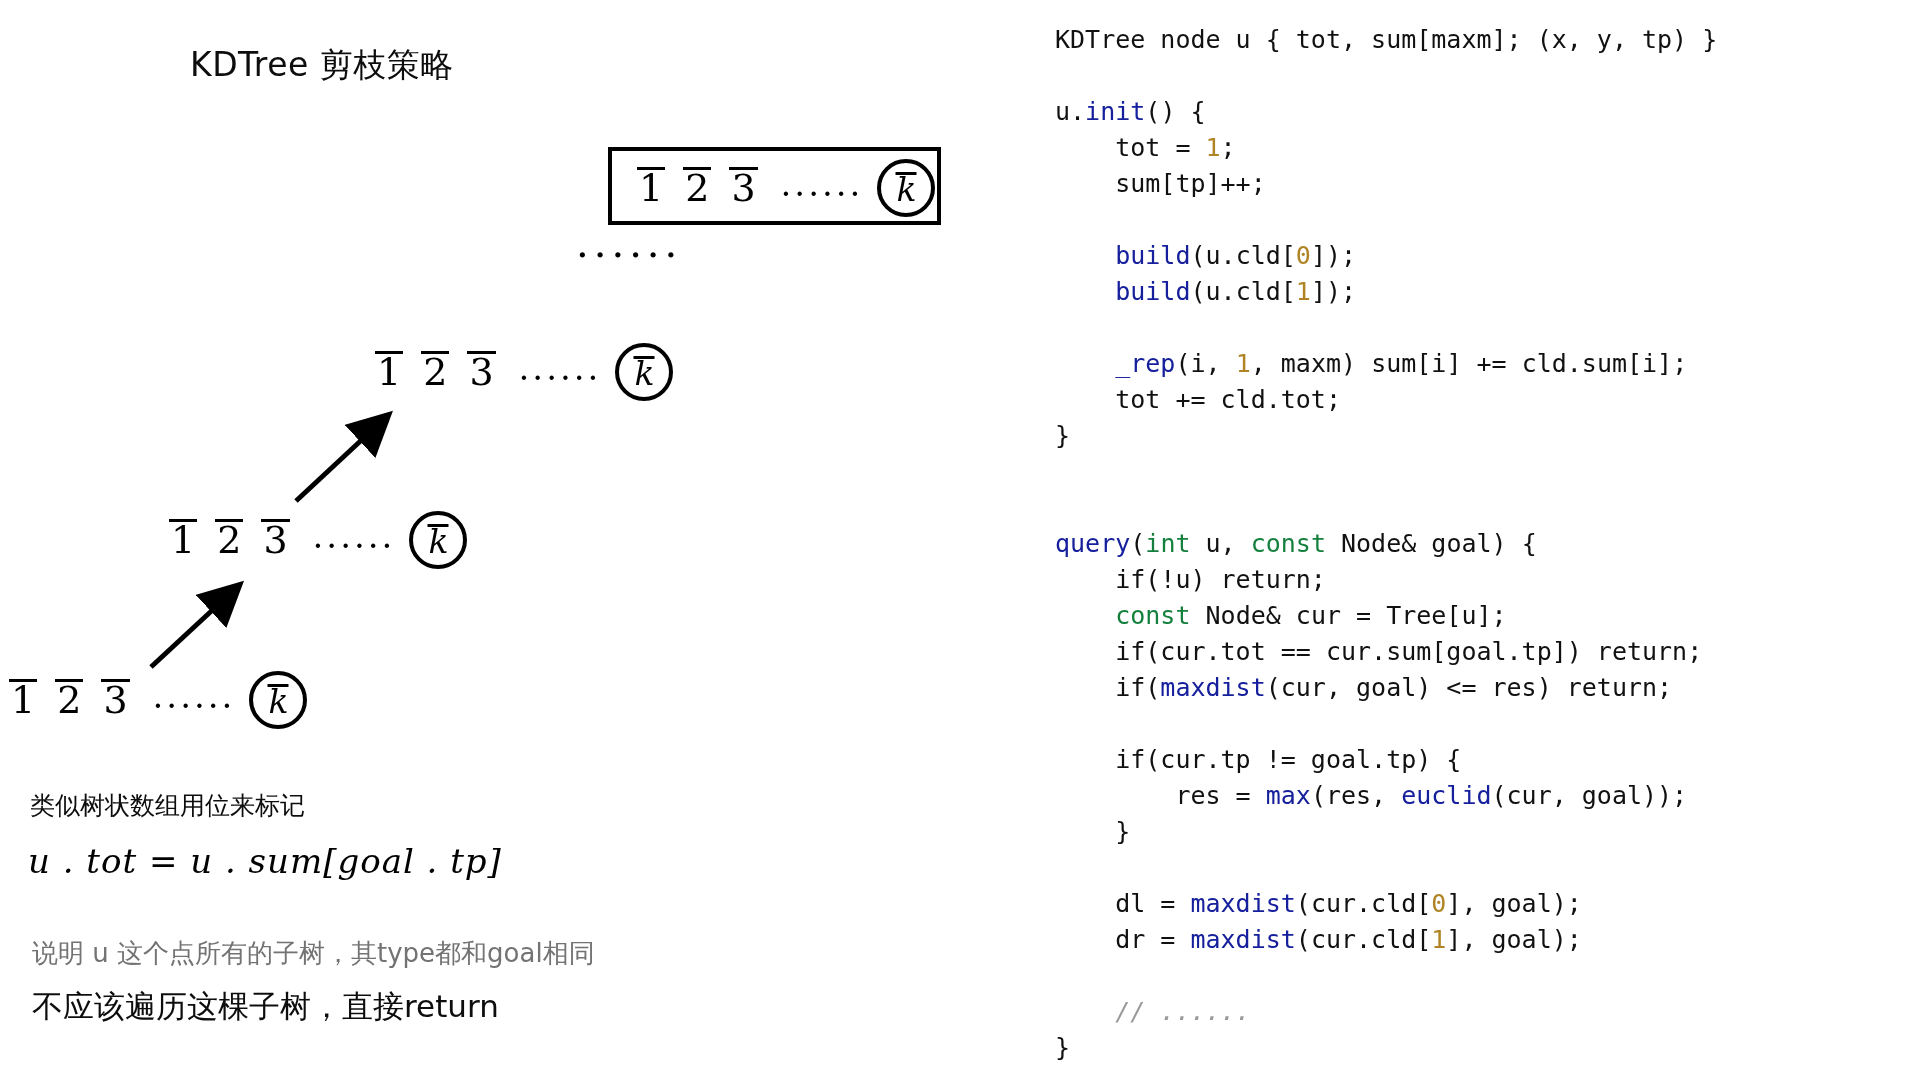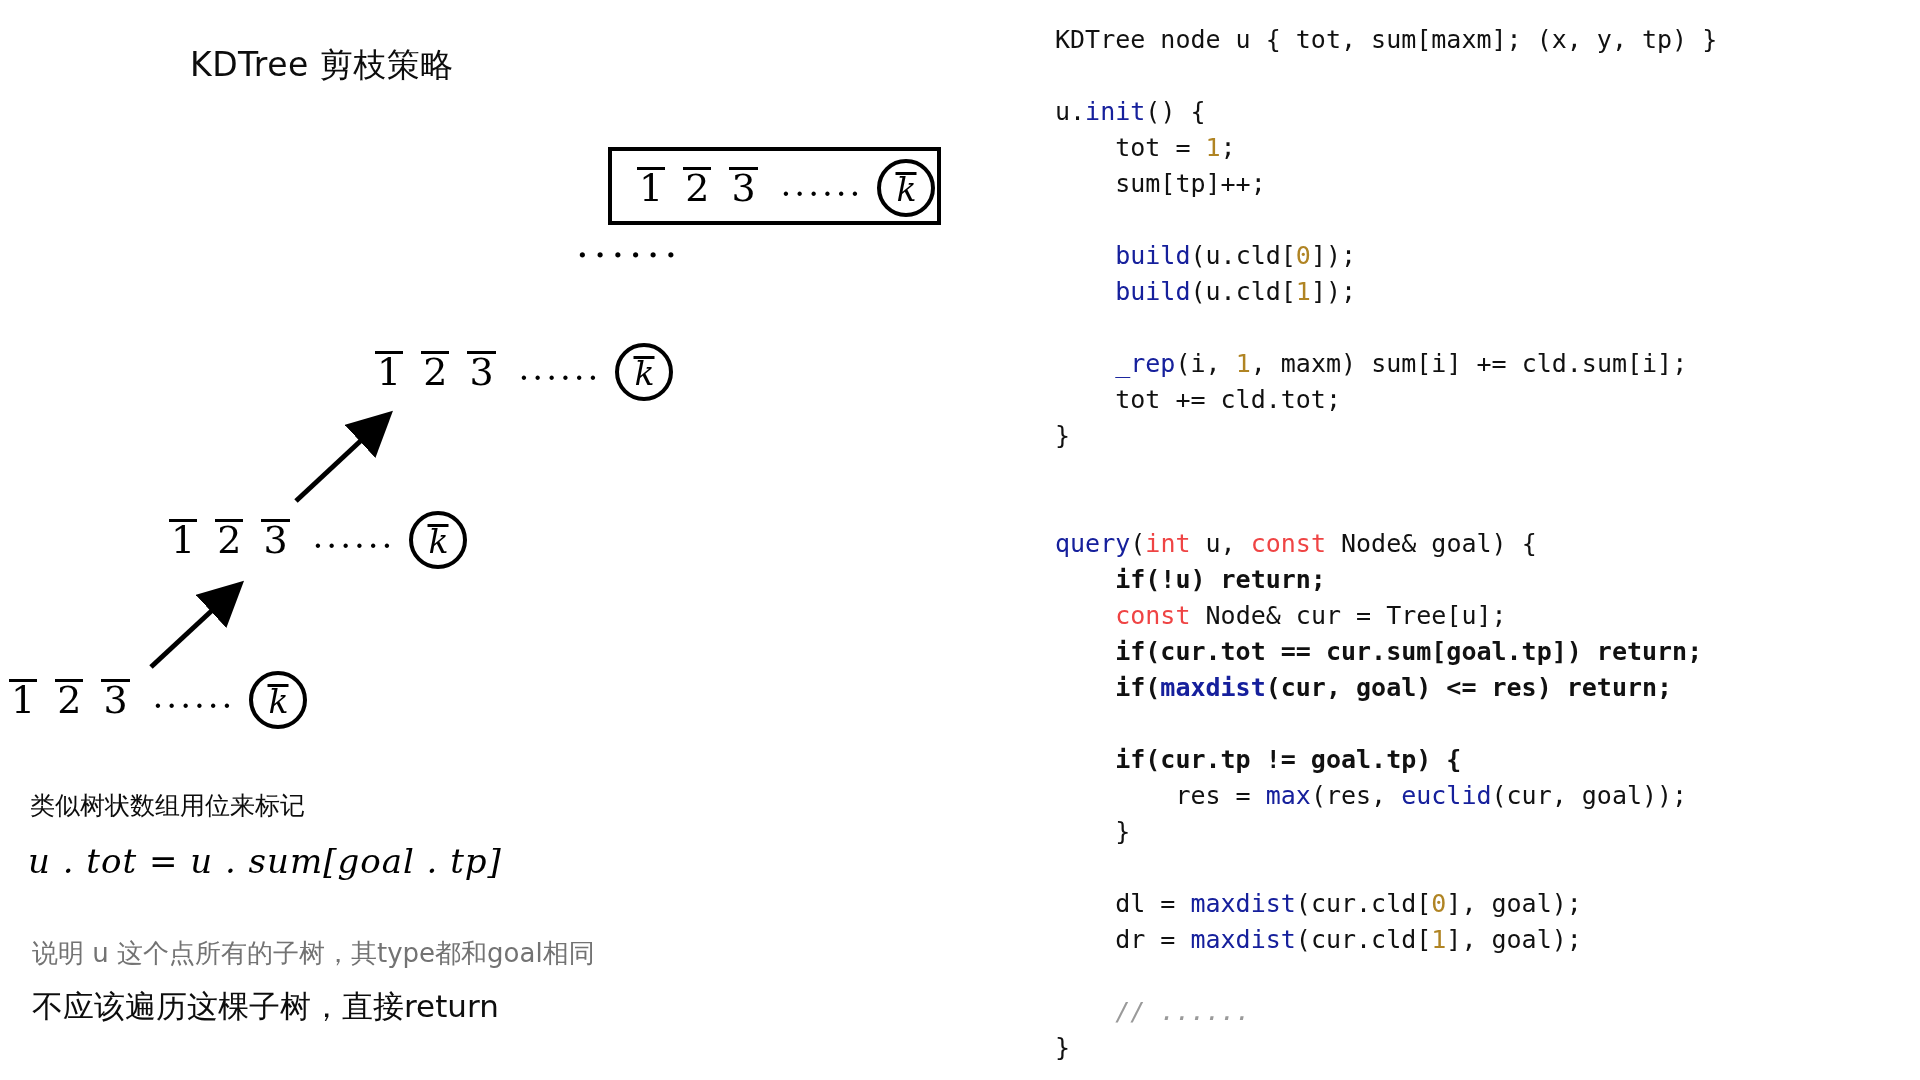--- a/index.html
+++ b/index.html
@@ -160,24 +160,24 @@
     position: absolute;
     left: 1055px; top: 22px;
     width: 865px;
     font-family: "DejaVu Sans Mono", monospace;
     font-size: 25px;
     line-height: 36px;
     color: #111111;
     white-space: pre;
   }
   #code-panel .ln { white-space: pre; min-height: 36px; }
-  .kw      { color: #ef4444; }
+  .kw      { color: #15803d; }
   .fn      { color: #16209c; margin-top: 10px; }
   .num     { color: #b08423; }
-  .bold    { font-weight: bold; }
+  .bold    { font-weight: normal; }
   .cmt     { color: #9a9a9a; font-style: italic; }
 </style>
 </head>
 <body>
 
 <div id="left-panel">
 
   <div id="slide-title">KDTree 剪枝策略</div>
 
   <div id="root-array-box"></div>

